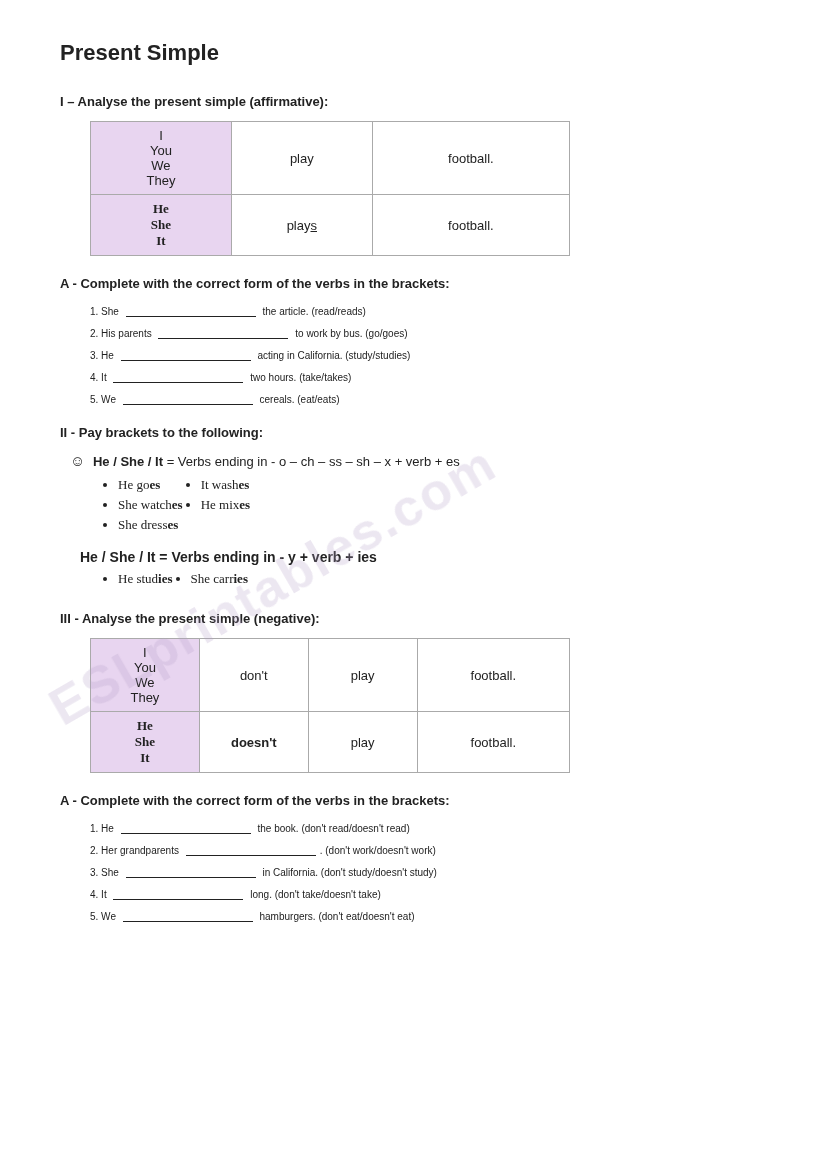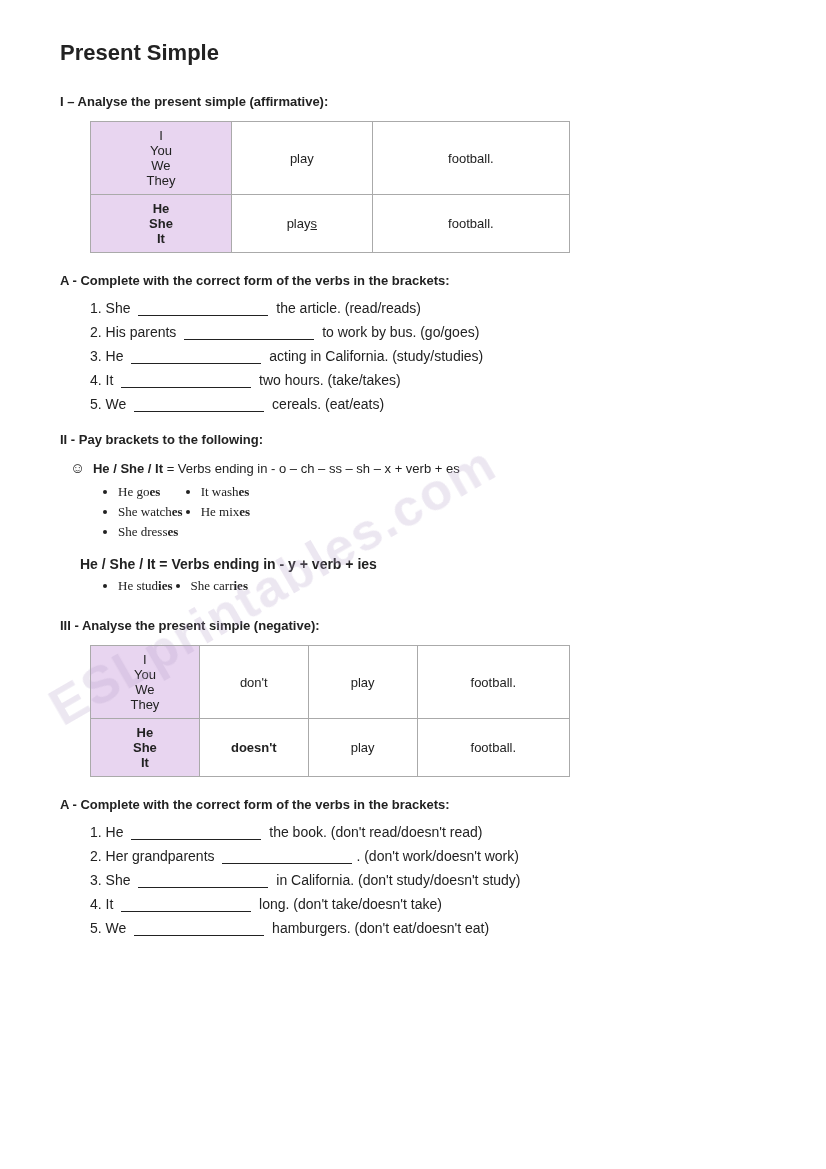--- a/index.html
+++ b/index.html
@@ -47,34 +47,35 @@
       min-width: 100px;
     }
     .grammar-table .verb-cell {
       min-width: 100px;
     }
     .grammar-table .obj-cell {
       min-width: 140px;
     }
     .grammar-table .bold-subject {
       font-weight: bold;
+      font-family: Liberation Serif, serif;
     }
     .underline {
       text-decoration: underline;
     }
 
     
     .exercise-list {
       list-style: none;
       padding-left: 30px;
       margin-bottom: 10px;
     }
     .exercise-list li {
       margin-bottom: 8px;
-      font-size: 14px;
+      font-size: 10px;
     }
     .blank {
       display: inline-block;
       border-bottom: 1px solid #222;
       width: 130px;
       height: 14px;
       vertical-align: bottom;
       margin: 0 4px;
     }
 

